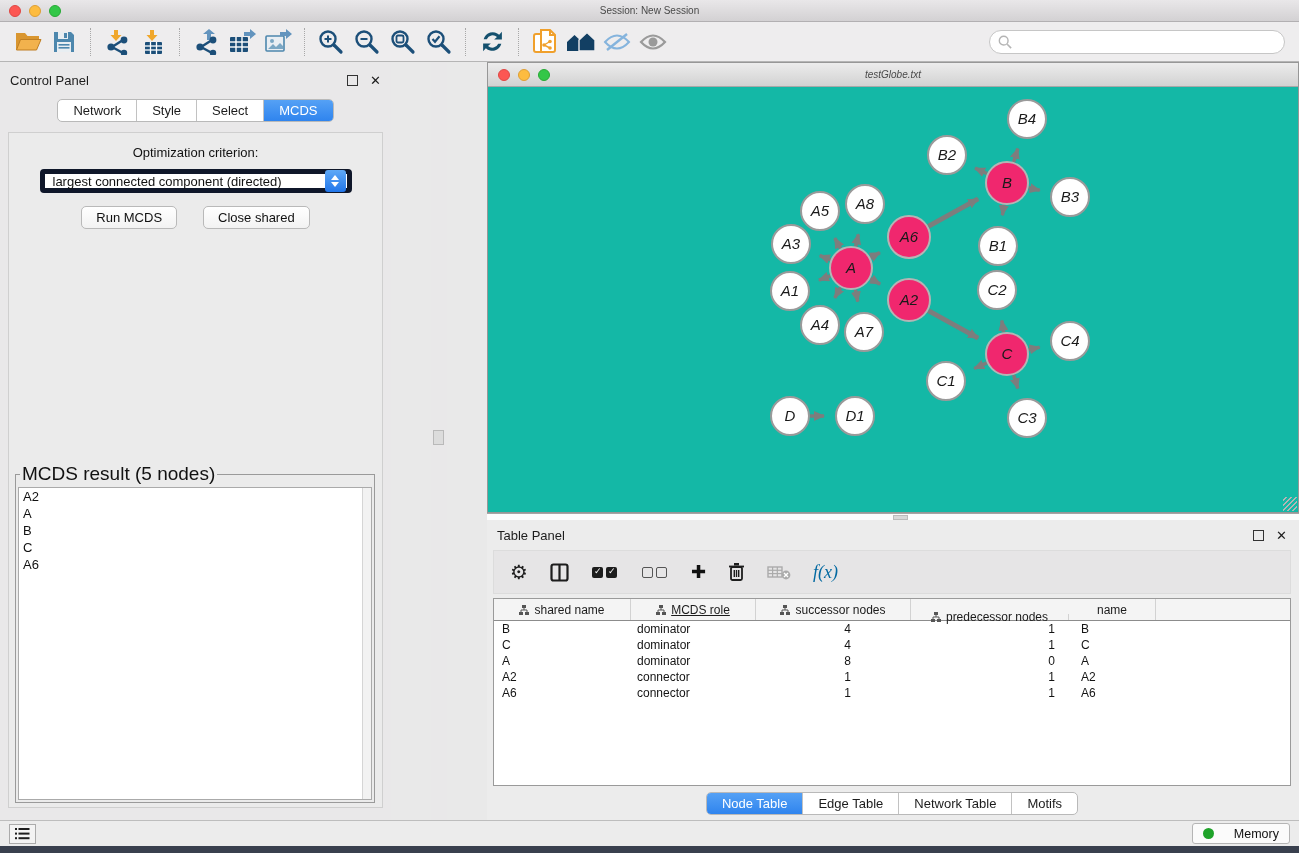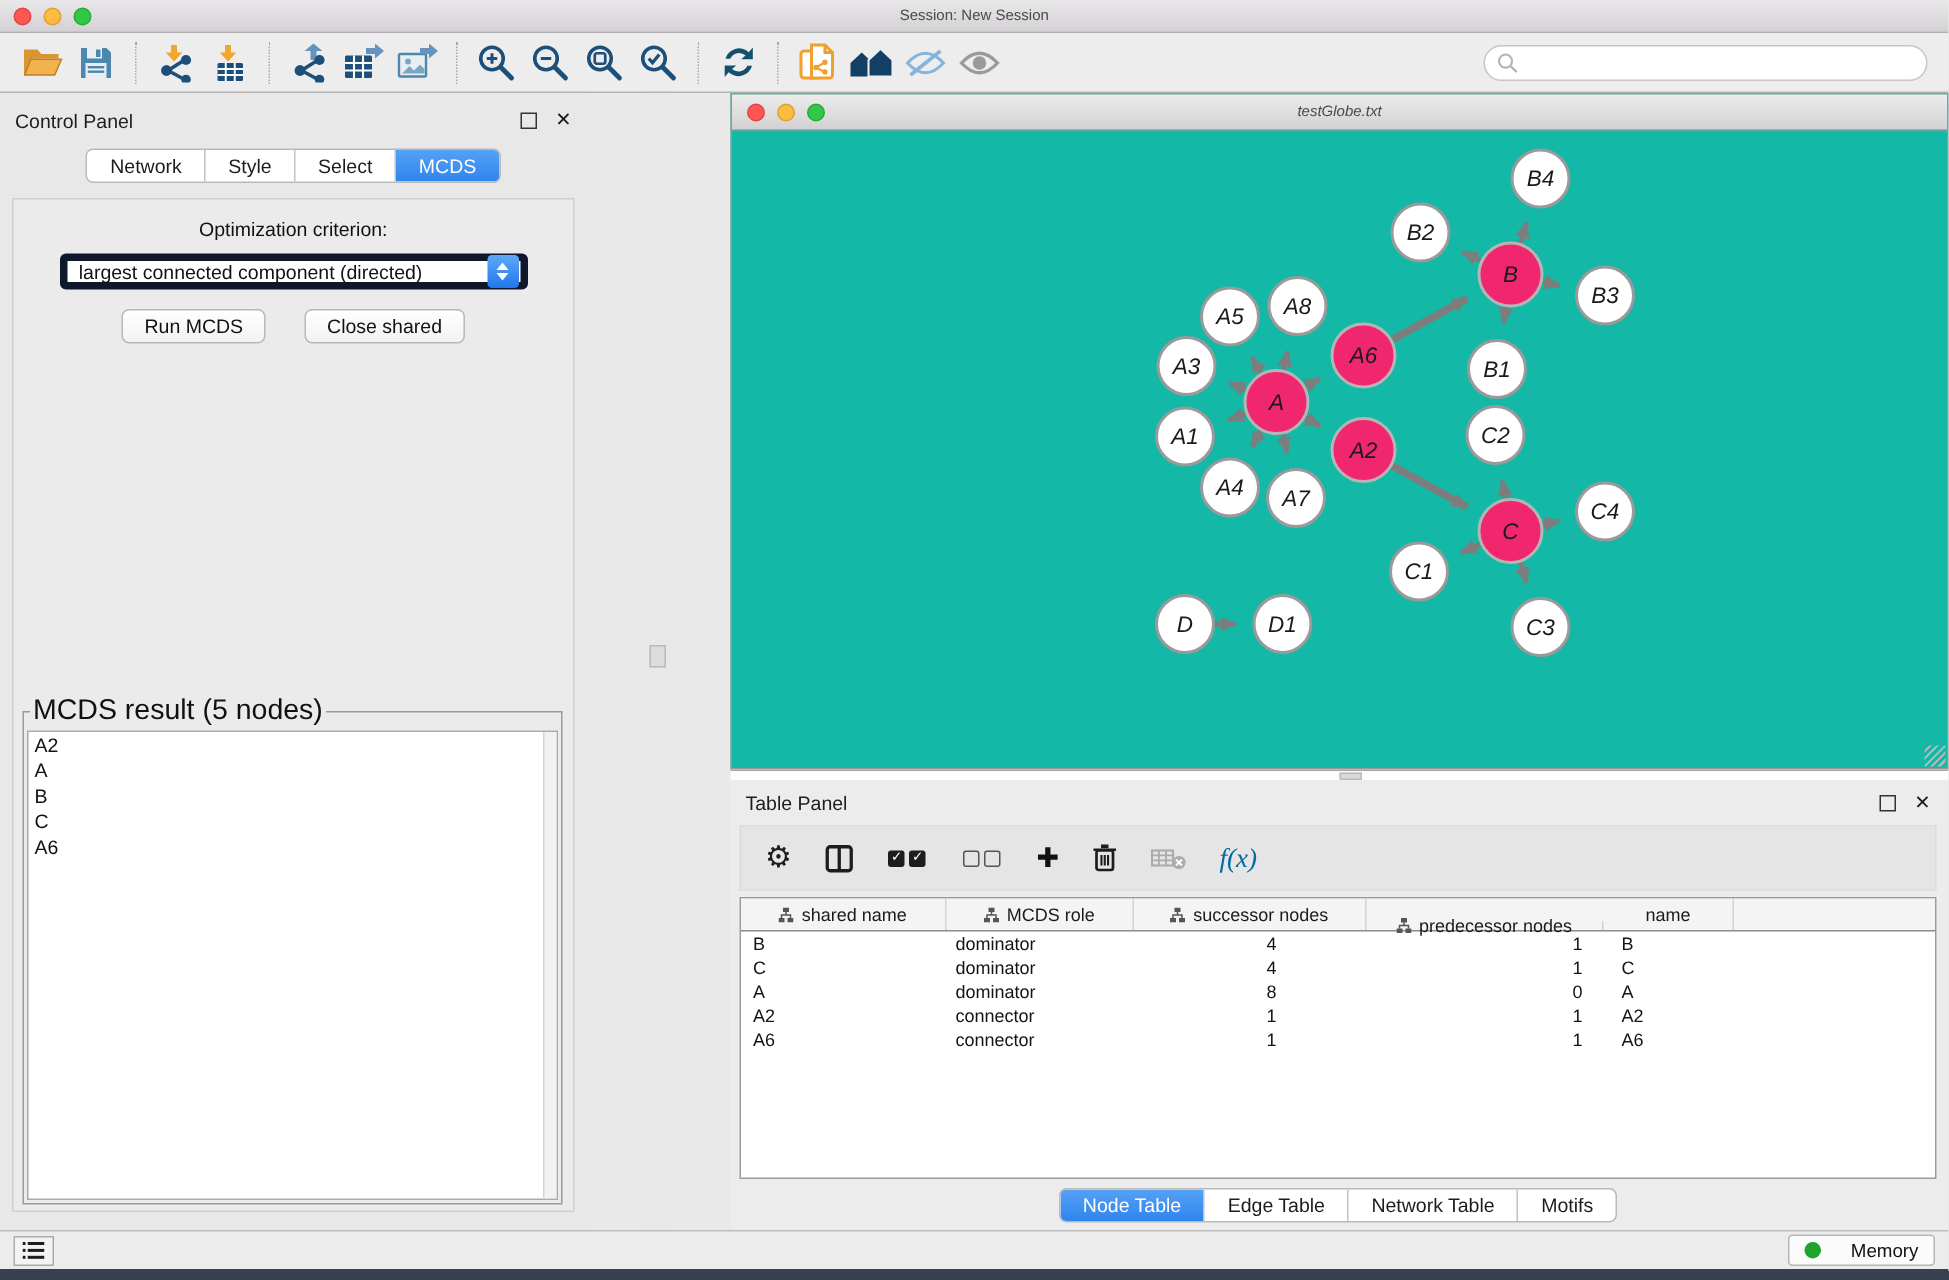--- a/index.html
+++ b/index.html
@@ -507,21 +507,21 @@
           <div class="t-header" id="table-header">
               <div class="t-hcell" style="width: 137px;">
                 <svg width="10" height="10" viewBox="0 0 10 10">
                   <rect x="3" y="0" width="4" height="3" fill="#555"></rect>
                   <rect x="0" y="7" width="4" height="3" fill="#555"></rect>
                   <rect x="6" y="7" width="4" height="3" fill="#555"></rect>
                   <path d="M5 3v2M2 7V5h6v2" stroke="#555" fill="none" stroke-width="1"></path>
                 </svg>
                 <span>shared name</span>
               </div>
-              <div class="t-hcell" style="width: 125px;">
+              <div class="t-hcell" style="width: 125px; text-decoration: underline;">
                 <svg width="10" height="10" viewBox="0 0 10 10">
                   <rect x="3" y="0" width="4" height="3" fill="#555"></rect>
                   <rect x="0" y="7" width="4" height="3" fill="#555"></rect>
                   <rect x="6" y="7" width="4" height="3" fill="#555"></rect>
                   <path d="M5 3v2M2 7V5h6v2" stroke="#555" fill="none" stroke-width="1"></path>
                 </svg>
                 <span>MCDS role</span>
               </div>
               <div class="t-hcell" style="width: 155px;">
                 <svg width="10" height="10" viewBox="0 0 10 10">

